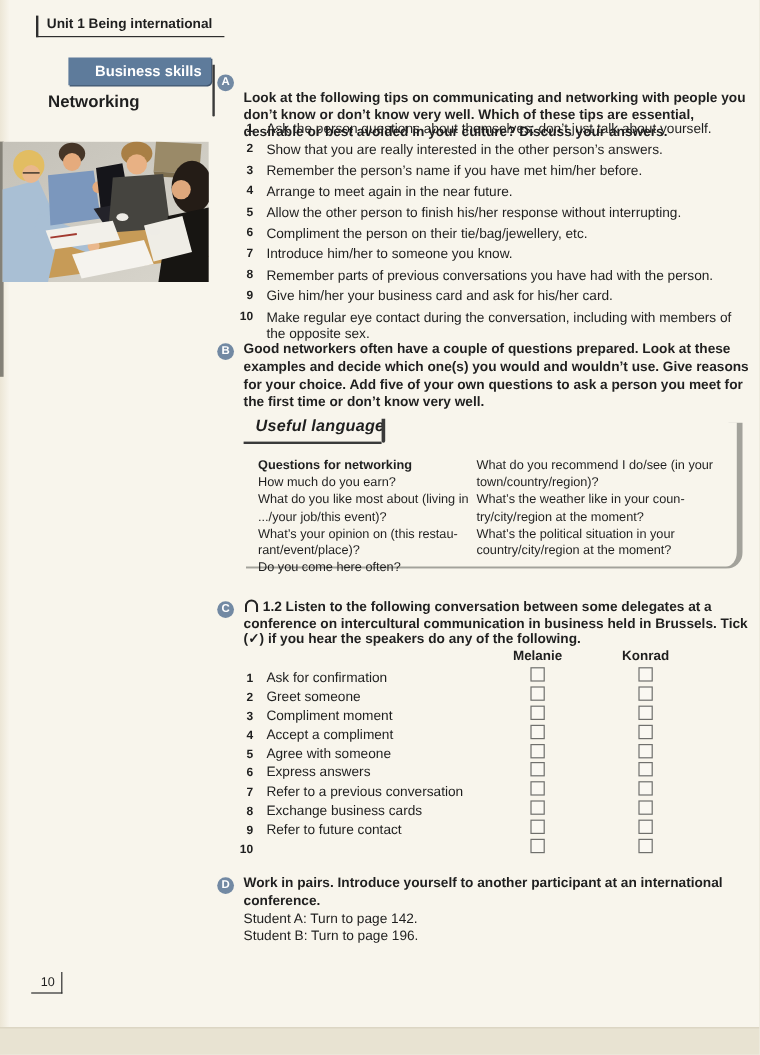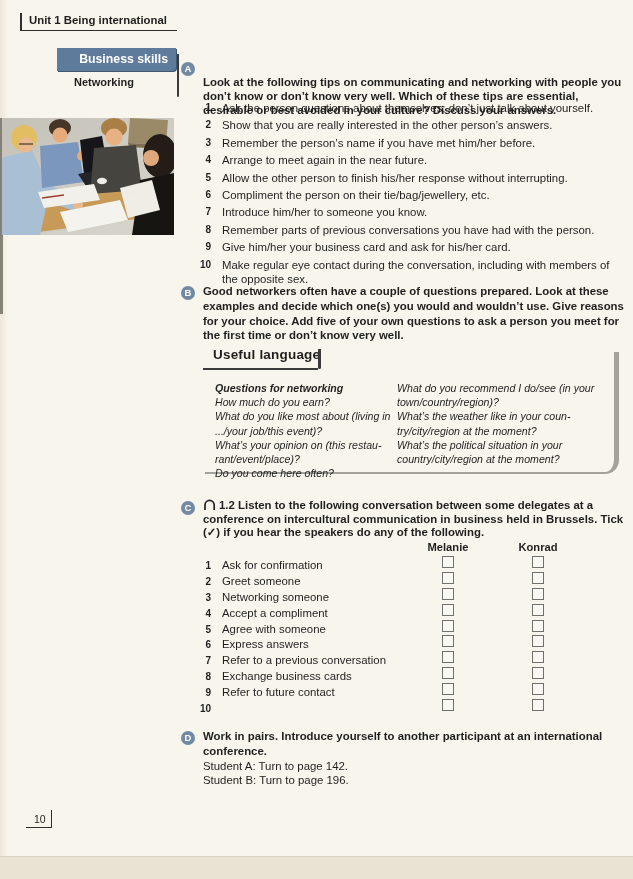--- a/index.html
+++ b/index.html
@@ -4,27 +4,27 @@
 <style>
   html,body{margin:0;padding:0;}
   body{background:#dedacb;font-family:"Liberation Sans",sans-serif;}
   .page{position:relative;width:633px;height:879px;background:#f8f5ec;overflow:hidden;color:#1f1f1f;}
   .abs{position:absolute;}
   
   .left-edge-shade{left:0;top:0;width:8px;height:879px;background:linear-gradient(to right,#ece6d6,rgba(236,230,214,0));}
   .bottom-strip{left:0;top:856px;width:633px;height:23px;background:#e8e3d2;border-top:1px solid #d9d3c0;}
   .scan-artifact{left:0;top:118px;width:3px;height:196px;background:rgba(45,43,38,.55);}
   
-  .unit-header{left:20px;top:13px;border-left:2.5px solid #2e2e2e;border-bottom:1.5px solid #2e2e2e;
+  .unit-header{left:30px;top:13px;border-left:2.5px solid #2e2e2e;border-bottom:1.5px solid #2e2e2e;
     padding:1px 10px 4px 7px;font-weight:bold;font-size:11.4px;}
   
   .skills-tab{left:57px;top:48px;width:119px;height:23px;background:#5e7b9b;color:#fff;font-weight:bold;
     font-size:12.3px;text-align:right;box-sizing:border-box;padding:4px 8px 0 0;border-radius:0 0 4px 0;
     box-shadow:1px 1px 0 #41566f;}
-  .topic-label{left:40px;top:76px;width:128px;text-align:center;font-weight:bold;font-size:11px;}
+  .topic-label{left:40px;top:76px;width:128px;text-align:left;font-weight:bold;font-size:14px;}
   .sidebar-bracket{left:177px;top:54px;width:2px;height:43px;background:#3a3a3a;border-radius:0 0 2px 2px;}
   
   .photo{left:2px;top:118px;width:172px;height:117px;}
   
   .sec-circle{left:181px;width:14px;height:14px;border-radius:50%;background:#7289a3;color:#fff;
     font-size:9.5px;font-weight:bold;text-align:center;line-height:14.5px;}
   
   .intro{left:203px;width:428px;font-weight:bold;font-size:11.4px;}
   
   .num-list{left:188px;width:440px;}
@@ -35,26 +35,26 @@
   .tips .row .txt{line-height:14.5px;max-width:402px;}
   .tips .row .num{line-height:14.5px;}
   .checks .row{margin-bottom:2.9px;position:relative;height:13px;}
   .checks .row .txt{line-height:13px;white-space:nowrap;text-align:center;}
   .checks .row .num{line-height:13px;}
   .cb{position:absolute;top:-3px;width:10px;height:10px;border:1.5px solid #6f6f6c;background:rgba(255,255,255,.35);}
   .cb.m{left:254px;}
   .cb.k{left:344px;}
   .col-head{top:541px;width:56px;text-align:center;font-weight:bold;font-size:11.2px;}
   
-  .ul-title{left:213px;top:347px;font-weight:bold;font-size:13.5px;letter-spacing:.2px;}
+  .ul-title{left:213px;top:347px;font-weight:bold;font-size:13.5px;letter-spacing:.2px;font-style:italic;}
   .ul-underline{left:203px;top:368px;width:115px;height:0;border-bottom:2px solid #3a3a3a;}
   .ul-bar{left:318px;top:349px;width:2.5px;height:20px;background:#3a3a3a;border-radius:0 0 2px 2px;}
   .ul-frame{left:205px;top:352px;width:409px;height:120px;border-right:5px solid #a3a29b;
     border-bottom:2px solid #a3a29b;border-bottom-right-radius:14px;}
-  .ul-col{font-size:10.6px;line-height:14.2px;font-style:italic;}
+  .ul-col{font-size:10.6px;line-height:14.2px;}
   .ul-col .hd{font-weight:bold;}
   .ul-left{left:215px;top:381px;width:176px;}
   .ul-right{left:397px;top:381px;width:208px;}
   
   .hp-icon{display:inline-block;vertical-align:-2px;margin-right:3px;}
   .audio-ref{font-weight:bold;}
   
   .d-line{left:203px;font-size:11.4px;line-height:14.5px;}
   
   .page-num{left:26px;top:810px;border-right:1.5px solid #2e2e2e;border-bottom:1.5px solid #2e2e2e;
@@ -200,21 +200,21 @@
         <span class="cb k"></span>
       </div>
     <div class="row">
         <span class="num">2</span>
         <span class="txt">Greet someone</span>
         <span class="cb m"></span>
         <span class="cb k"></span>
       </div>
     <div class="row">
         <span class="num">3</span>
-        <span class="txt">Networking someone</span>
+        <span class="txt">Compliment moment</span>
         <span class="cb m"></span>
         <span class="cb k"></span>
       </div>
     <div class="row">
         <span class="num">4</span>
         <span class="txt">Accept a compliment</span>
         <span class="cb m"></span>
         <span class="cb k"></span>
       </div>
     <div class="row">

